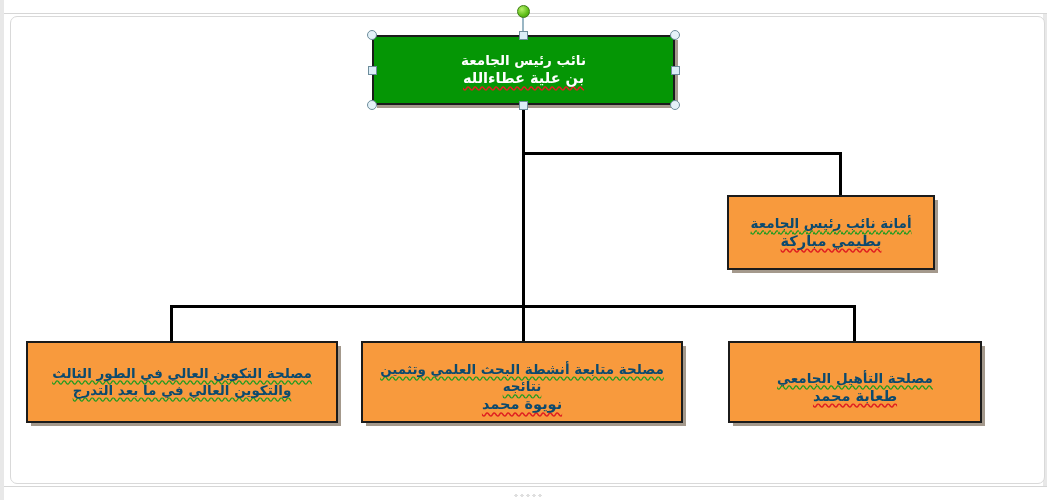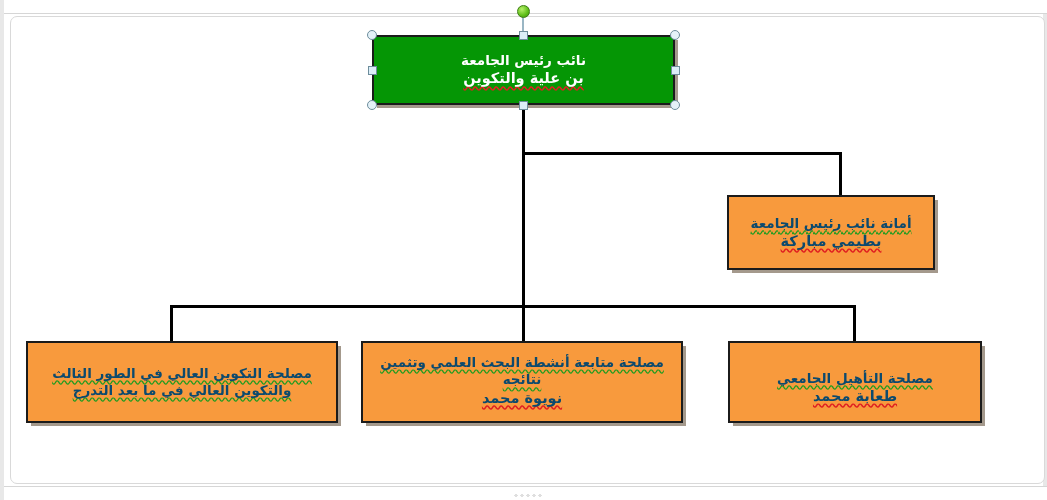--- a/index.html
+++ b/index.html
@@ -163,21 +163,21 @@
     <div class="conn conn-v" style="left:835px; top:152px; height:44px;"></div>
 
     <div class="conn conn-h" style="left:166px; top:305px; width:686px;"></div>
 
     <div class="conn conn-v" style="left:166px; top:305px; height:36px;"></div>
     <div class="conn conn-v" style="left:518px; top:305px; height:36px;"></div>
     <div class="conn conn-v" style="left:849px; top:305px; height:36px;"></div>
 
     <div class="node node-green" style="left:368px; top:35px; width:303px; height:70px;">
       <div class="node-line ln-title">نائب رئيس الجامعة</div>
-      <div class="node-line ln-name sq-red">بن علية والتكوين</div>
+      <div class="node-line ln-name sq-red">بن علية عطاءالله</div>
     </div>
 
     <div class="rotate-stem" style="left:518px; top:16px; height:22px;"></div>
     <div class="rotate-knob" style="left:513px; top:5px;"></div>
 
     <div class="handle handle-round" style="left:363px; top:30px;"></div>
     <div class="handle handle-square" style="left:515px; top:31px;"></div>
     <div class="handle handle-round" style="left:666px; top:30px;"></div>
     <div class="handle handle-square" style="left:364px; top:66px;"></div>
     <div class="handle handle-square" style="left:667px; top:66px;"></div>
@@ -187,21 +187,21 @@
 
     <div class="node node-orange" style="left:723px; top:195px; width:208px; height:75px;">
       <div class="node-line ln-title sq-green">أمانة نائب رئيس الجامعة</div>
       <div class="node-line ln-name sq-red">بطيمي مباركة</div>
     </div>
 
     <div class="node node-orange" style="left:22px; top:341px; width:312px; height:82px; padding:0 0;">
       <div class="node-line ln-title sq-green">مصلحة التكوين العالي في الطور الثالث والتكوين العالي في ما بعد التدرج</div>
     </div>
 
-    <div class="node node-orange" style="left:357px; top:341px; width:322px; height:82px; padding:0 10px; justify-content:flex-start; padding-top:11px;">
+    <div class="node node-orange" style="left:357px; top:341px; width:322px; height:82px; padding:0 10px; justify-content:center; padding-top:11px;">
       <div class="node-line ln-title sq-green">مصلحة متابعة أنشطة البحث العلمي وتثمين نتائجه</div>
       <div class="node-line ln-name sq-red">نويوة محمد</div>
     </div>
 
     <div class="node node-orange" style="left:724px; top:341px; width:254px; height:82px; padding:0 10px; justify-content:center; padding-top:11px;">
       <div class="node-line ln-title sq-green">مصلحة التأهيل الجامعي</div>
       <div class="node-line ln-name sq-red">طعابة محمد</div>
     </div>
 
   </div>

